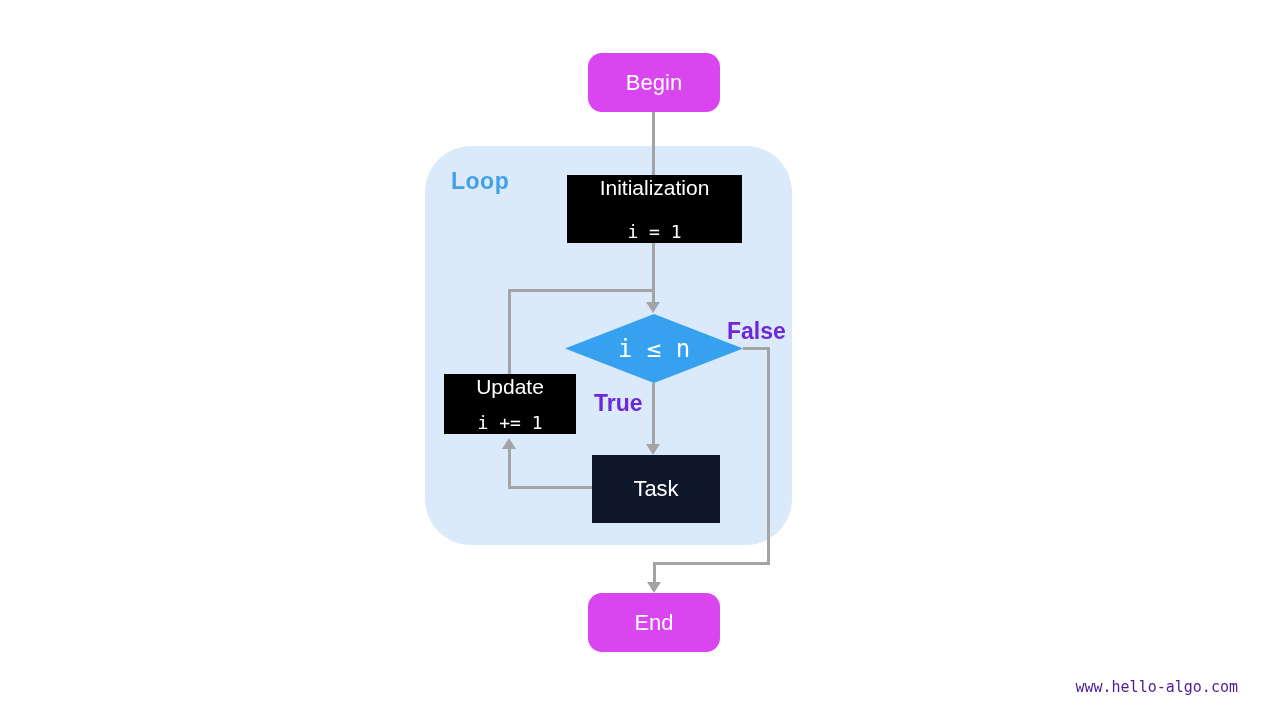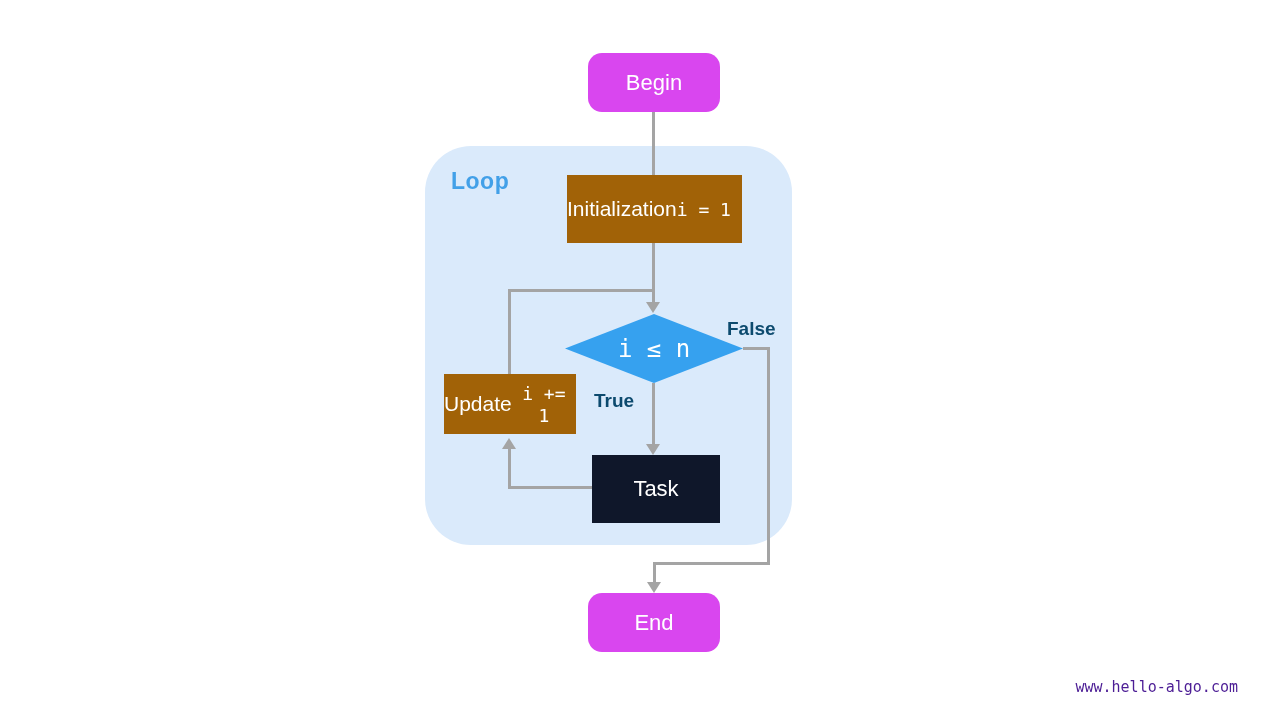--- a/index.html
+++ b/index.html
@@ -19,22 +19,22 @@
     font-size:23px;font-weight:bold;color:#42a0e8;letter-spacing:.5px;
   }
 
   
   .terminal{
     position:absolute;width:132px;height:59px;background:#d946ef;border-radius:14px;
     display:flex;align-items:center;justify-content:center;
     color:#ffffff;font-size:22px;
   }
   .process{
-    position:absolute;background:#a16207;color:#ffffff;
-    display:flex;align-items:center;justify-content:flex-start;
+    position:absolute;background:#000000;color:#ffffff;
+    display:flex;flex-direction:column;align-items:center;justify-content:space-between;
     text-align:center;line-height:1.25;
   }
   .process .title{font-size:21px;}
   .process .code{font-size:18px;margin-top:2px;}
   .diamond{
     position:absolute;left:565px;top:314px;width:178px;height:69px;background:#36a1ef;
     clip-path:polygon(50% 0,100% 50%,50% 100%,0 50%);
     display:flex;align-items:center;justify-content:center;
     color:#ffffff;font-size:24px;
   }
@@ -46,21 +46,21 @@
   
   .edge{position:absolute;background:#a4a4a4;}
   .arrow-down{position:absolute;width:0;height:0;
     border-left:7px solid transparent;border-right:7px solid transparent;
     border-top:11px solid #a4a4a4;}
   .arrow-up{position:absolute;width:0;height:0;
     border-left:7px solid transparent;border-right:7px solid transparent;
     border-bottom:11px solid #a4a4a4;}
 
   .edge-label{
-    position:absolute;font-size:19px;font-weight:bold;color:#0c4a6e;
+    position:absolute;font-size:23px;font-weight:bold;color:#6d28d9;
   }
 
   .watermark{
     position:absolute;right:42px;top:678px;
     font-family:"DejaVu Sans Mono",monospace;font-size:15px;color:#4c1d95;
   }
 </style>
 </head>
 <body>
 

